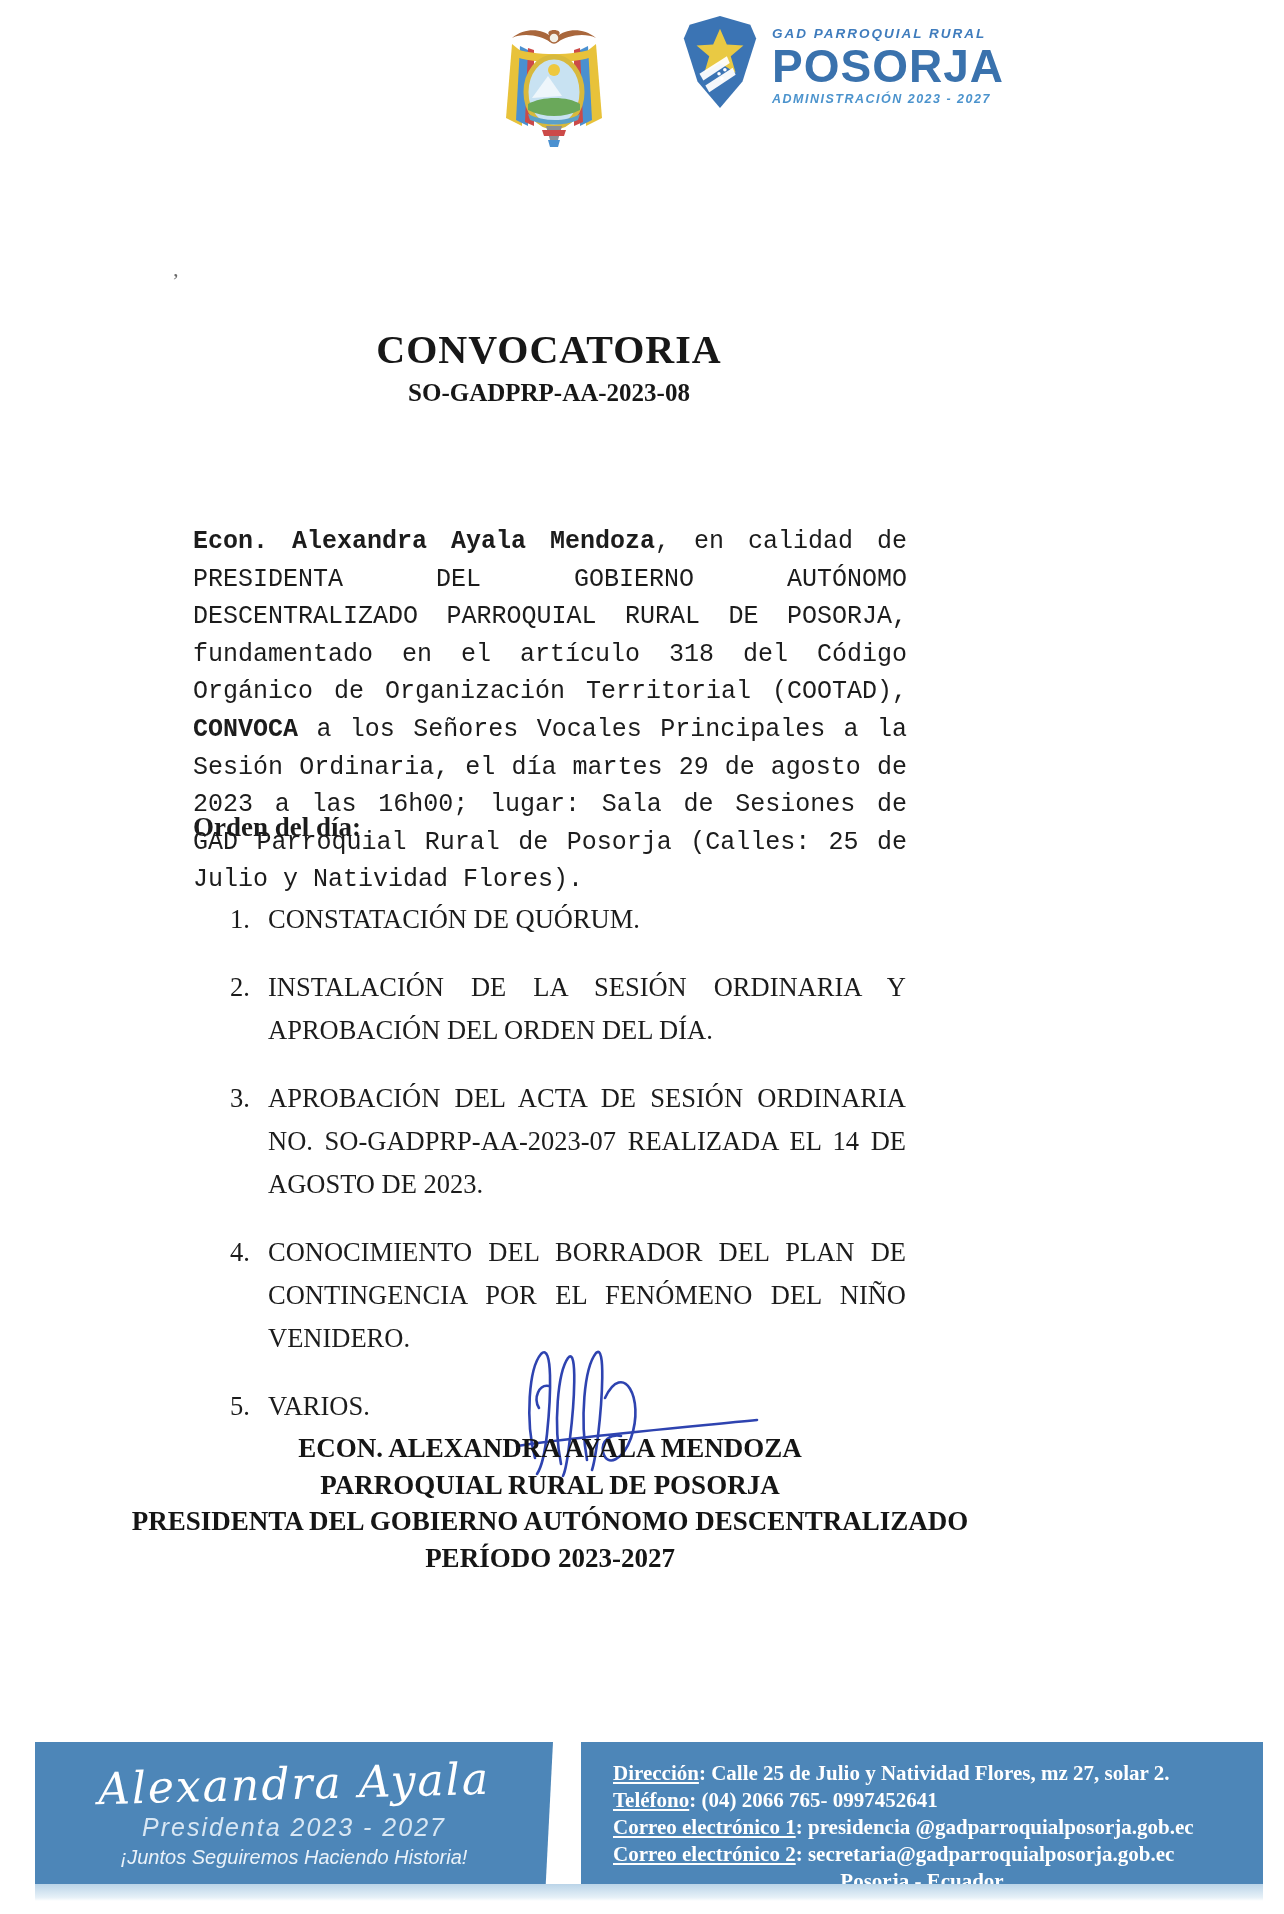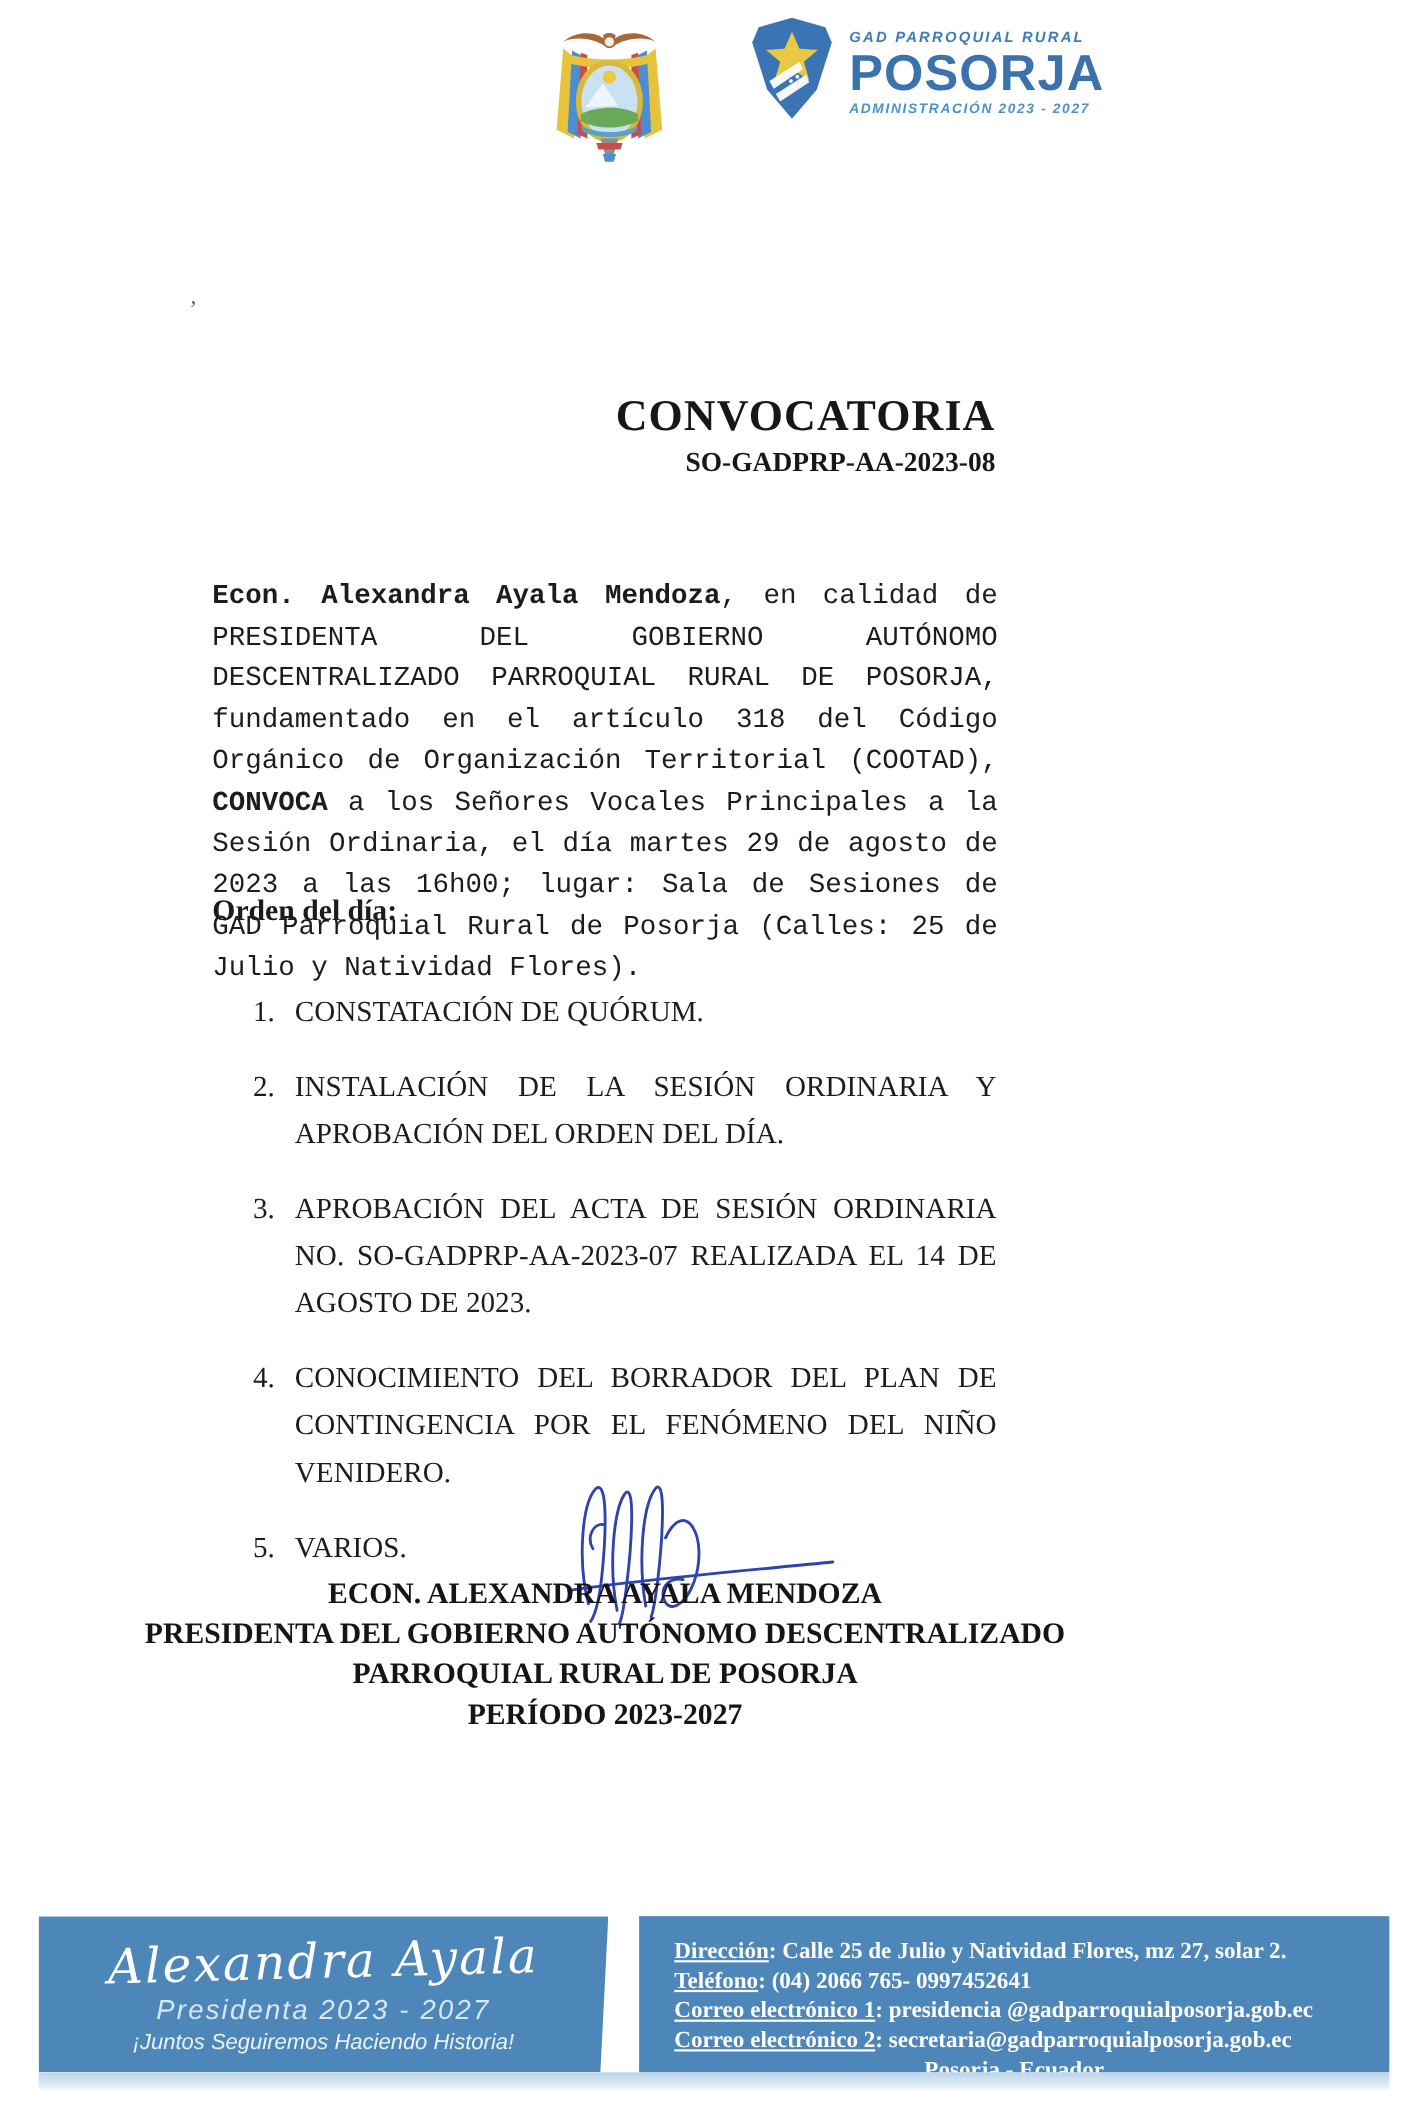--- a/index.html
+++ b/index.html
@@ -13,21 +13,21 @@
   .logo{position:absolute;left:676px;top:12px;width:300px;height:110px;}
   .logo-shield{position:absolute;left:0;top:0;width:88px;height:100px;}
   .logo-text{position:absolute;left:96px;top:14px;width:210px;font-family:"Liberation Sans",sans-serif;}
   .logo-orgtype{font-size:13.5px;font-weight:bold;font-style:italic;letter-spacing:2px;color:#3f7cbd;white-space:nowrap;}
   .logo-name{font-size:46px;font-weight:bold;color:#3a72ad;letter-spacing:1px;line-height:48px;margin-top:1px;}
   .logo-admin{font-size:12.5px;font-weight:bold;font-style:italic;letter-spacing:1.5px;color:#4b93cd;white-space:nowrap;margin-top:2px;}
   
   .date-line{position:absolute;right:96px;top:200px;font-size:27px;}
   .stray-mark{position:absolute;left:172px;top:268px;font-size:22px;color:#6a6a6a;}
   
-  .title-block{position:absolute;left:193px;top:354px;width:712px;text-align:right;}
+  .title-block{position:absolute;left:193px;top:326px;width:712px;text-align:center;}
   .title-main{font-size:40px;font-weight:bold;letter-spacing:1px;color:#171717;}
   .title-code{font-size:25px;font-weight:bold;margin-top:6px;color:#171717;}
   
   .intro{position:absolute;left:193px;top:498px;width:714px;font-size:25px;line-height:37.6px;text-align:justify;font-family:Liberation Mono, monospace;}
   .intro b{font-weight:bold;}
   .agenda-heading{position:absolute;left:193px;top:812px;font-size:27px;font-weight:bold;}
   .agenda{position:absolute;left:230px;top:898px;width:676px;margin:0;padding:0;list-style:none;counter-reset:li;}
   .agenda li{counter-increment:li;position:relative;padding-left:38px;font-size:26.5px;line-height:43px;text-align:justify;margin-bottom:25px;}
   .agenda li::before{content:counter(li) ".";position:absolute;left:0;top:0;}
   
@@ -126,22 +126,22 @@
       <path d="M56,126 C48,86 53,34 63,20 C73,8 69,68 65,100 C63,118 61,132 58,138"></path>
       <path d="M82,122 C75,82 79,30 91,15 C101,5 97,64 93,98 C91,114 89,126 87,132"></path>
       <path d="M100,60 C118,22 140,60 126,100 C118,122 102,130 98,114 C96,102 106,96 116,98"></path>
       <path d="M12,108 C60,100 150,92 252,82"></path>
       <path d="M34,70 C28,60 34,46 44,48"></path>
     </g>
   </svg>
 
   <div class="signature-block">
     <div>ECON. ALEXANDRA AYALA MENDOZA</div>
+    <div>PARROQUIAL RURAL DE POSORJA</div>
     <div>PRESIDENTA DEL GOBIERNO AUTÓNOMO DESCENTRALIZADO</div>
-    <div>PARROQUIAL RURAL DE POSORJA</div>
     <div>PERÍODO 2023-2027</div>
   </div>
 
   <div class="footer-left">
     <div class="footer-script">Alexandra Ayala</div>
     <div class="footer-role">Presidenta 2023 - 2027</div>
     <div class="footer-slogan">¡Juntos Seguiremos Haciendo Historia!</div>
   </div>
 
   <div class="footer-right">

